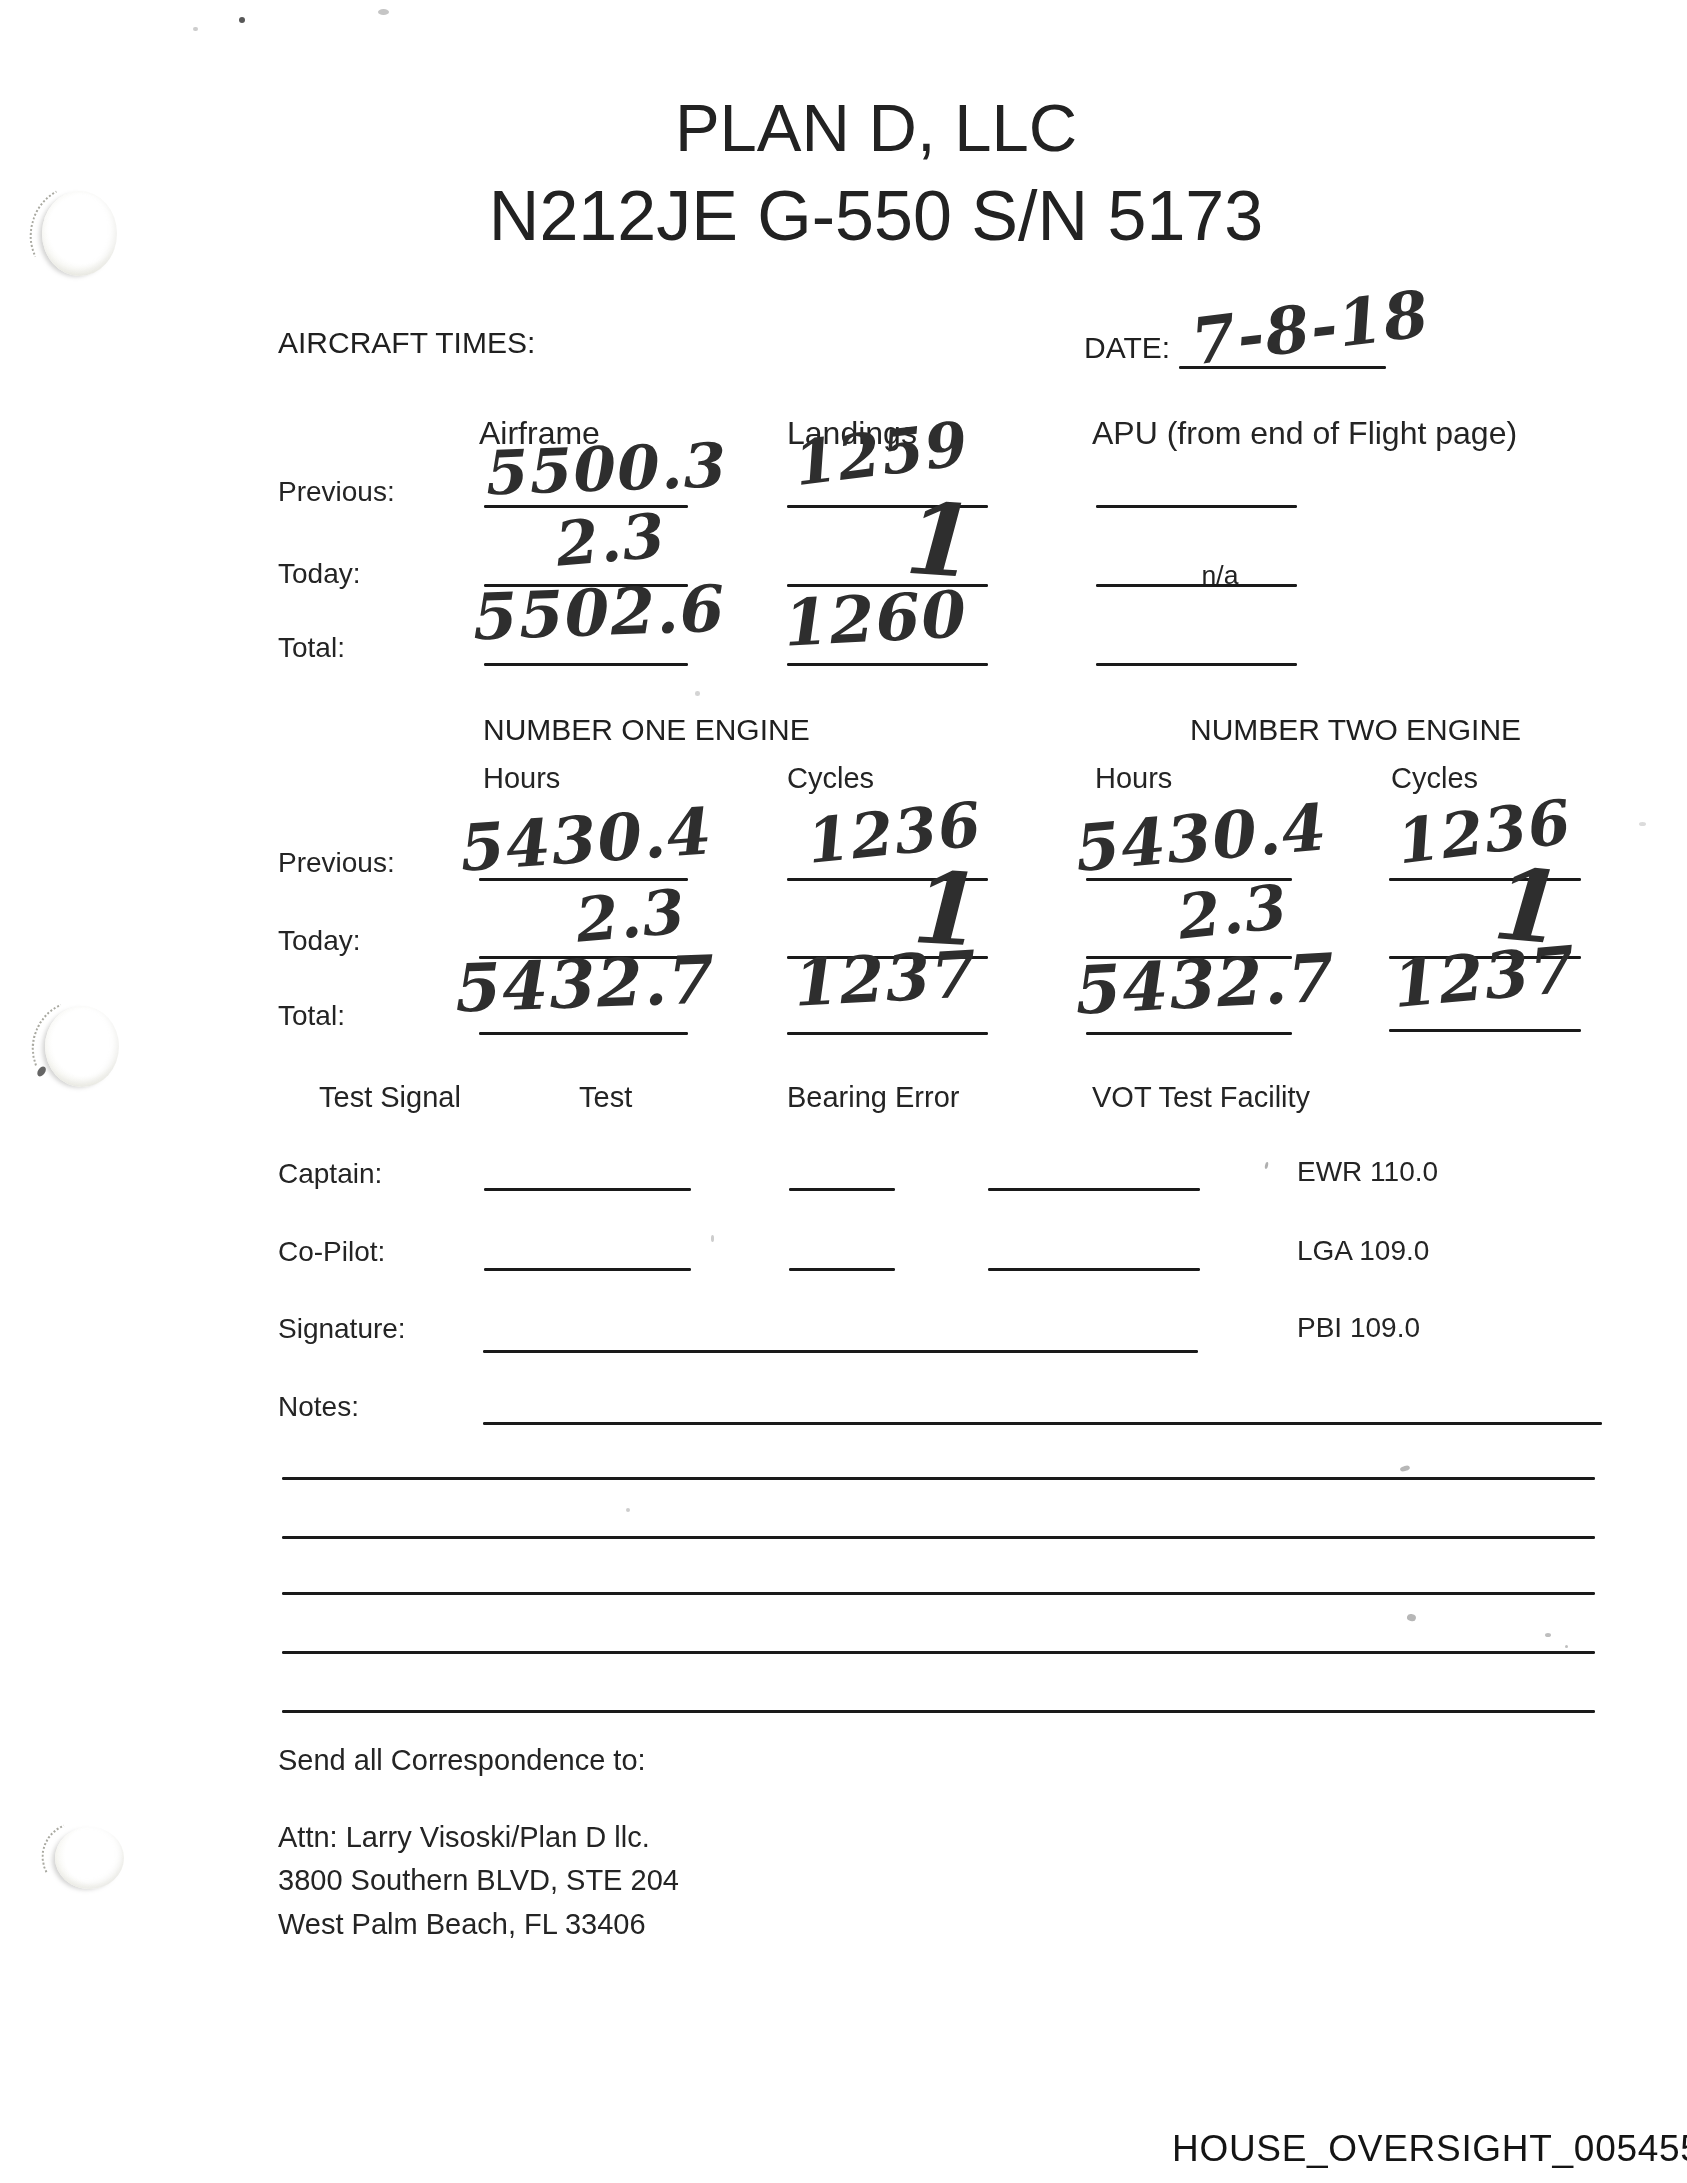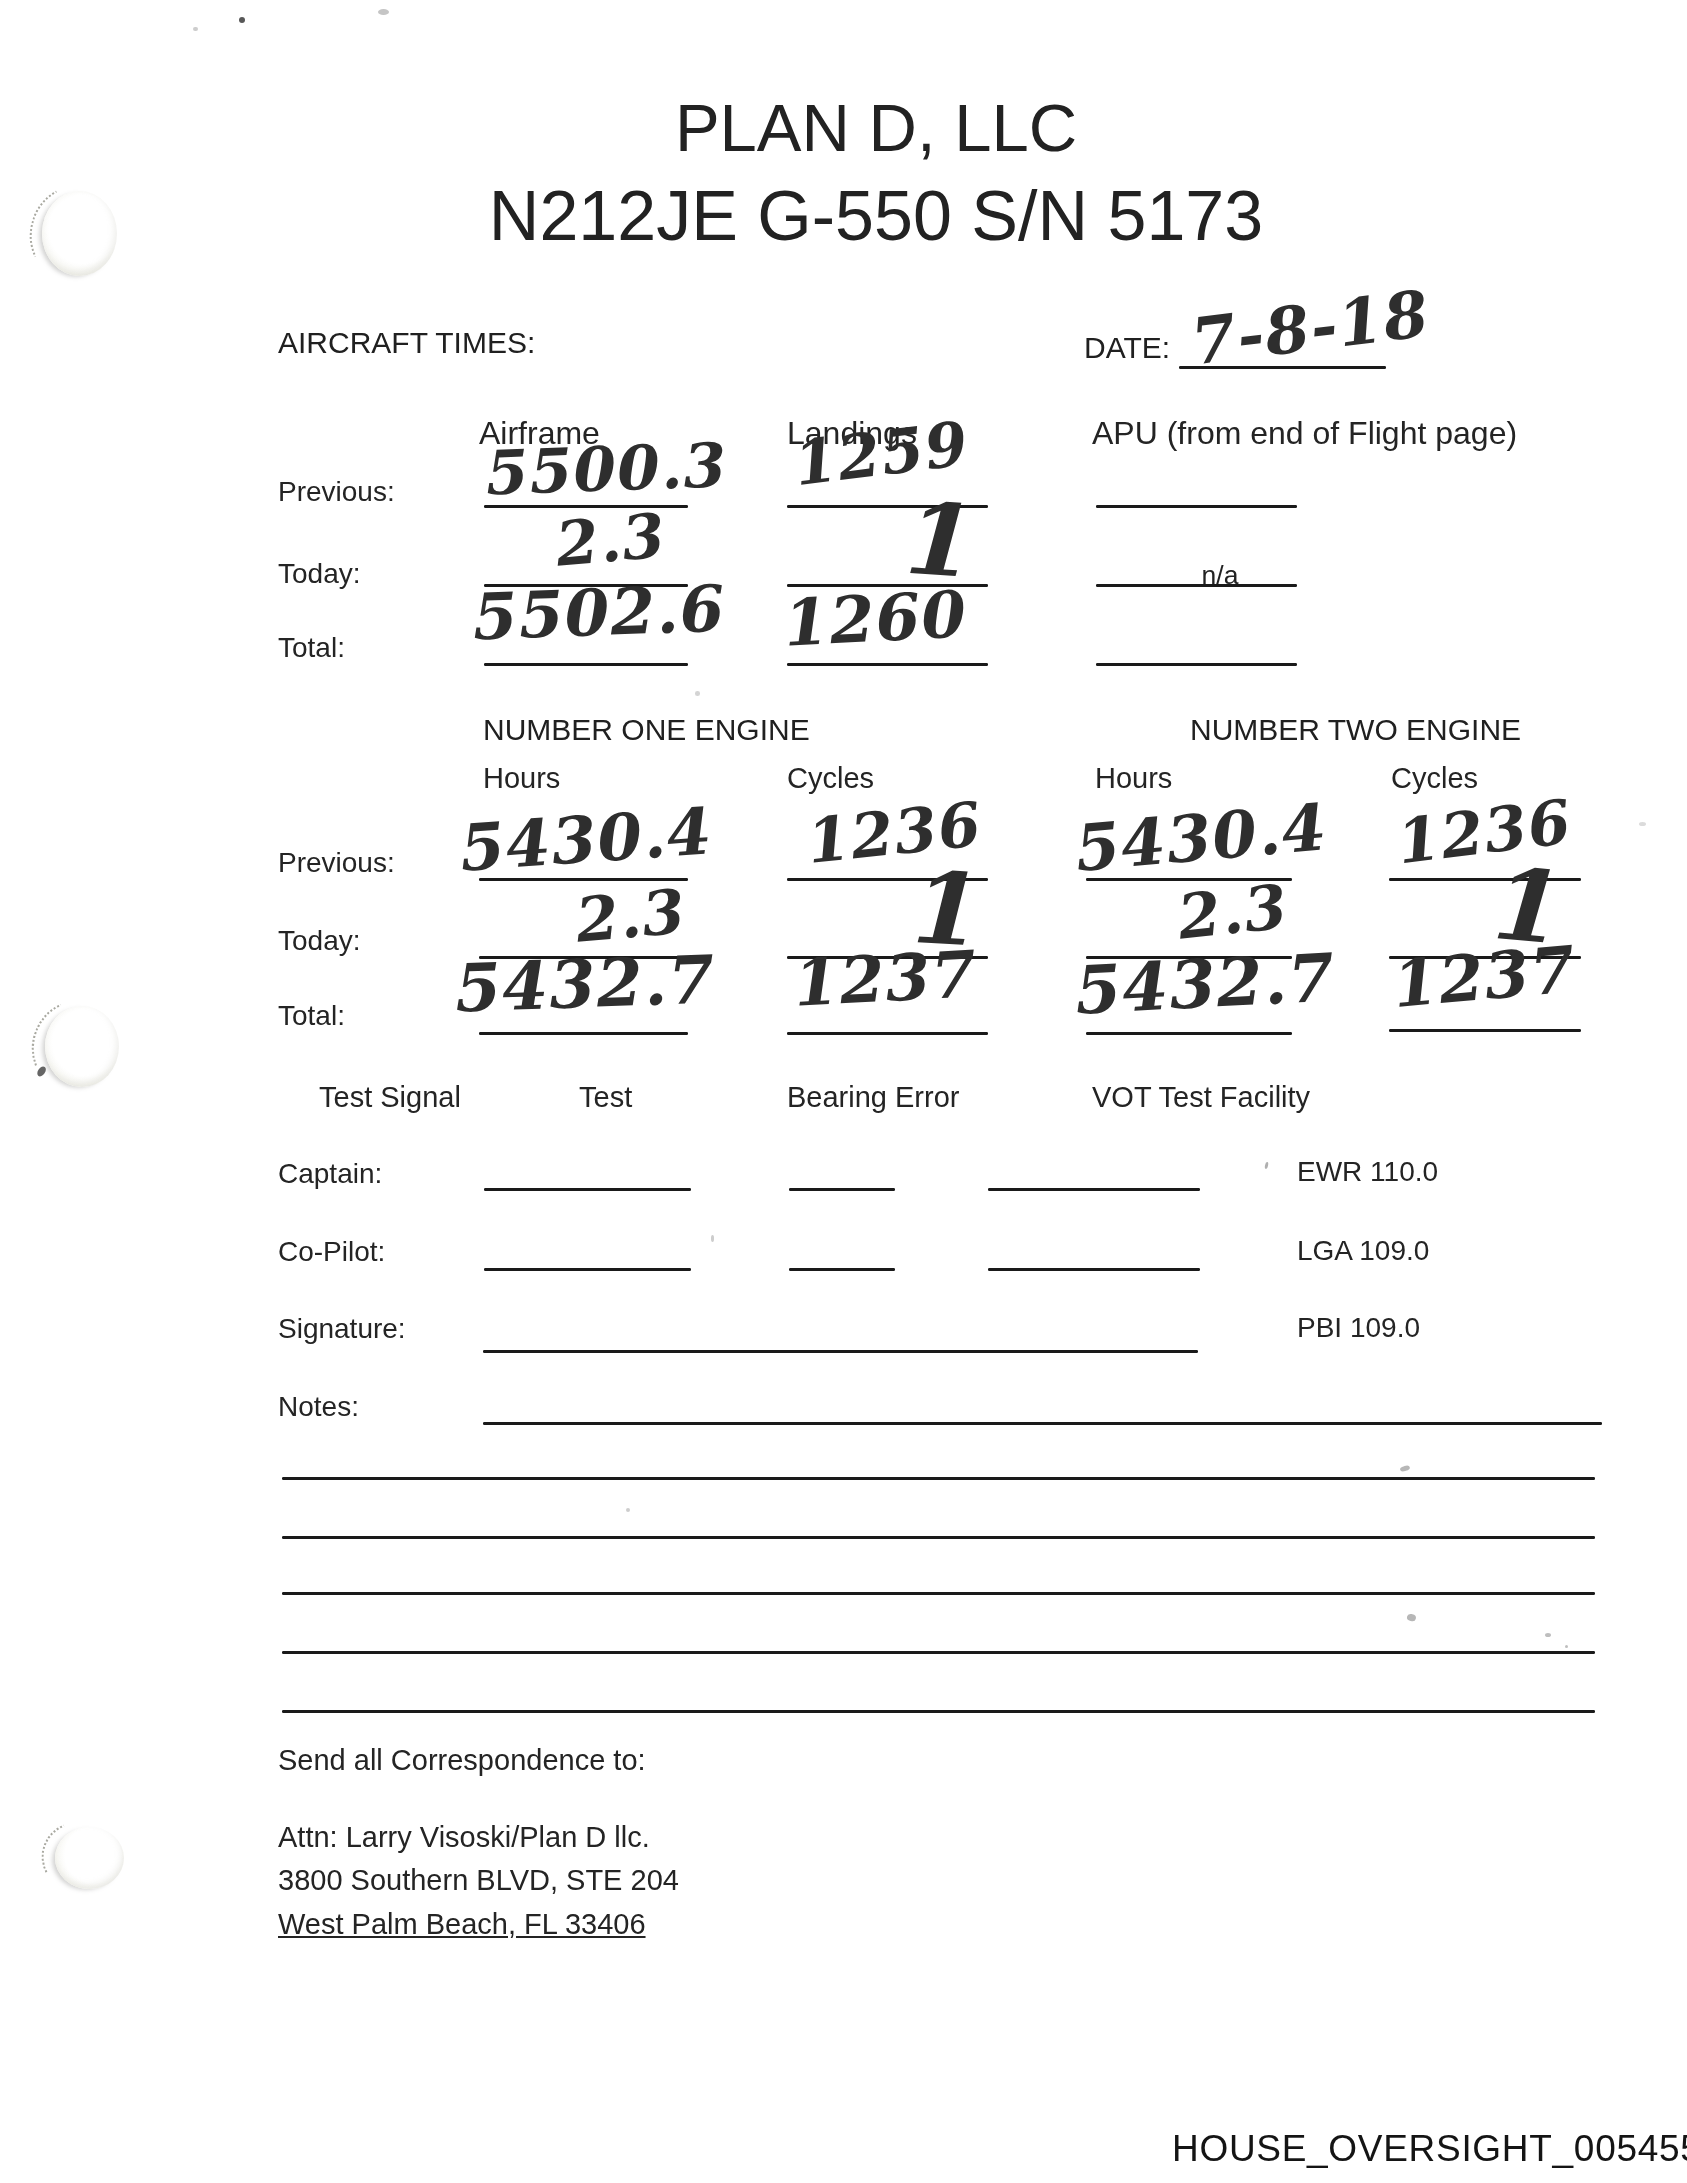--- a/index.html
+++ b/index.html
@@ -133,21 +133,21 @@
   <div class="line" style="left:483px;top:1422px;width:1119px;"></div>
   <div class="line" style="left:282px;top:1477px;width:1313px;"></div>
   <div class="line" style="left:282px;top:1536px;width:1313px;"></div>
   <div class="line" style="left:282px;top:1592px;width:1313px;"></div>
   <div class="line" style="left:282px;top:1651px;width:1313px;"></div>
   <div class="line" style="left:282px;top:1710px;width:1313px;"></div>
 
   <div class="t addr" style="left:278px;top:1744px;">Send all Correspondence to:</div>
   <div class="t addr" style="left:278px;top:1821px;">Attn: Larry Visoski/Plan D llc.</div>
   <div class="t addr" style="left:278px;top:1864px;">3800 Southern BLVD, STE 204</div>
-  <div class="t addr" style="left:278px;top:1908px;text-decoration:underline;">West Palm Beach, FL 33406</div>
+  <div class="t addr" style="left:278px;top:1908px;">West Palm Beach, FL 33406</div>
 
   <div class="t footer" style="left:1172px;top:2128px;">HOUSE_OVERSIGHT_005455</div>
 
   <div class="hole" style="left:42px;top:191px;width:75px;height:85px;"></div>
   <div class="arc" style="left:30px;top:185px;width:86px;height:93px;transform:rotate(18deg);"></div>
   <div class="hole" style="left:45px;top:1006px;width:74px;height:81px;"></div>
   <div class="arc" style="left:32px;top:1000px;width:86px;height:90px;transform:rotate(22deg);"></div>
   <div class="hole" style="left:55px;top:1827px;width:69px;height:62px;"></div>
   <div class="arc" style="left:41px;top:1822px;width:81px;height:71px;transform:rotate(20deg);"></div>
 

